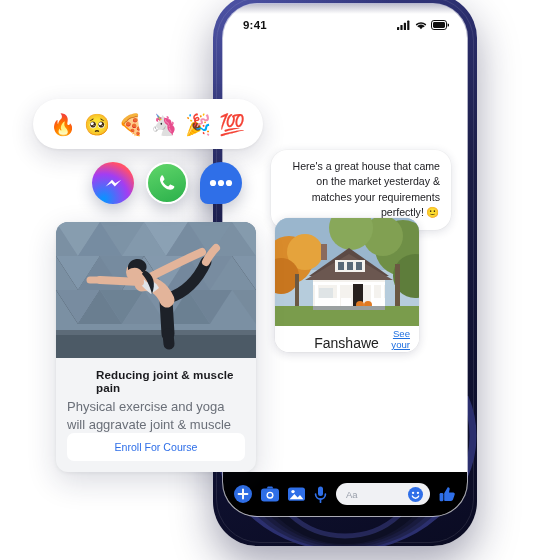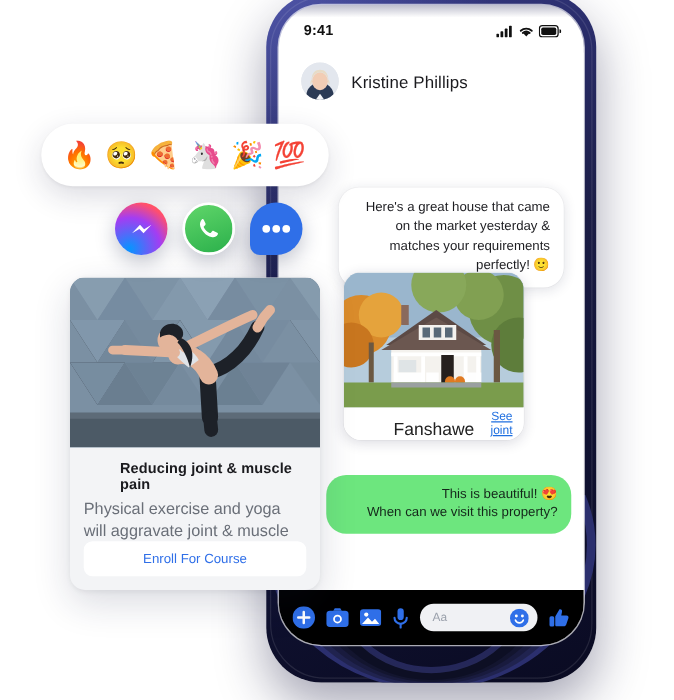--- a/index.html
+++ b/index.html
@@ -183,34 +183,20 @@
             <path d="M3.2 6.4 a4.3 4.3 0 0 1 5.6 0" stroke="#111" stroke-width="1.4" fill="none" stroke-linecap="round"></path>
           </svg>
           <svg width="18" height="10" viewBox="0 0 18 10">
             <rect x=".5" y=".5" width="15" height="9" rx="2.4" fill="none" stroke="#111" stroke-width="1"></rect>
             <rect x="2" y="2" width="12" height="6" rx="1.4" fill="#111"></rect>
             <path d="M16.6 3.4 v3.2 a1.6 1.6 0 0 0 0-3.2Z" fill="#111"></path>
           </svg>
         </div>
       </div>
 
-      <div class="chat-header">
-        <div class="avatar">
-          <svg width="30" height="30" viewBox="0 0 30 30">
-            <rect width="30" height="30" fill="#e3e7ee"></rect>
-            <circle cx="15" cy="27" r="11" fill="#2b3a55"></circle>
-            <path d="M15 25 l-5 7 h10 Z" fill="#f2f3f6"></path>
-            <ellipse cx="15" cy="15" rx="6.3" ry="7.2" fill="#f2cdb4"></ellipse>
-            <path d="M8.3 14.2 a6.8 7.6 0 0 1 13.4 0 c0-6-3-8.4-6.7-8.4 s-6.7 2.4-6.7 8.4Z" fill="#e8dcc6"></path>
-            <path d="M8.2 13.6 c-1.1 1.4-1.2 3.5-.5 4.7 c.6-2.2 .9-3.4 1.4-4.2Z" fill="#e8dcc6"></path>
-            <path d="M21.8 13.6 c1.1 1.4 1.2 3.5 .5 4.7 c-.6-2.2-.9-3.4-1.4-4.2Z" fill="#e8dcc6"></path>
-          </svg>
-        </div>
-        <div class="chat-name">Kristine Phillips</div>
-      </div>
 
       <div class="chat-area">
 
         <div class="bubble-in">Here's a great house that came on the market yesterday &amp; matches your requirements perfectly! 🙂</div>
 
         <div class="card-msg">
           <div class="card-photo">
             <div class="houseart">
               <svg width="144" height="108" viewBox="0 0 144 108">
                 <rect width="144" height="108" fill="#b6ccdc"></rect>
@@ -253,28 +239,24 @@
                 <circle cx="85" cy="87" r="4" fill="#e07a22"></circle>
                 <circle cx="93" cy="87" r="4" fill="#e07a22"></circle>
 
                 <rect y="88" width="144" height="20" fill="#7a9c4c"></rect>
                 <rect x="38" y="88" width="72" height="4" fill="#9aa0a0"></rect>
               </svg>
             </div>
           </div>
           <div class="card-foot">
             <span class="card-title">Fanshawe Pioneer</span>
-            <span class="card-link">See joint</span>
+            <span class="card-link">See your</span>
           </div>
         </div>
 
-        <div class="bubble-out">
-          <div>This is beautiful! 😍</div>
-          <div>When can we visit this property?</div>
-        </div>
       </div>
 
       <div class="composer">
         <svg width="18" height="18" viewBox="0 0 18 18">
           <circle cx="9" cy="9" r="9" fill="#2f6fe8"></circle>
           <path d="M9 4.6 v8.8 M4.6 9 h8.8" stroke="#fff" stroke-width="2" stroke-linecap="round"></path>
         </svg>
         <svg width="18" height="16" viewBox="0 0 18 16">
           <rect x="0" y="2.6" width="18" height="13" rx="3" fill="#2f6fe8"></rect>
           <path d="M5.6 2.6 l1.2-2 h4.4 l1.2 2Z" fill="#2f6fe8"></path>

